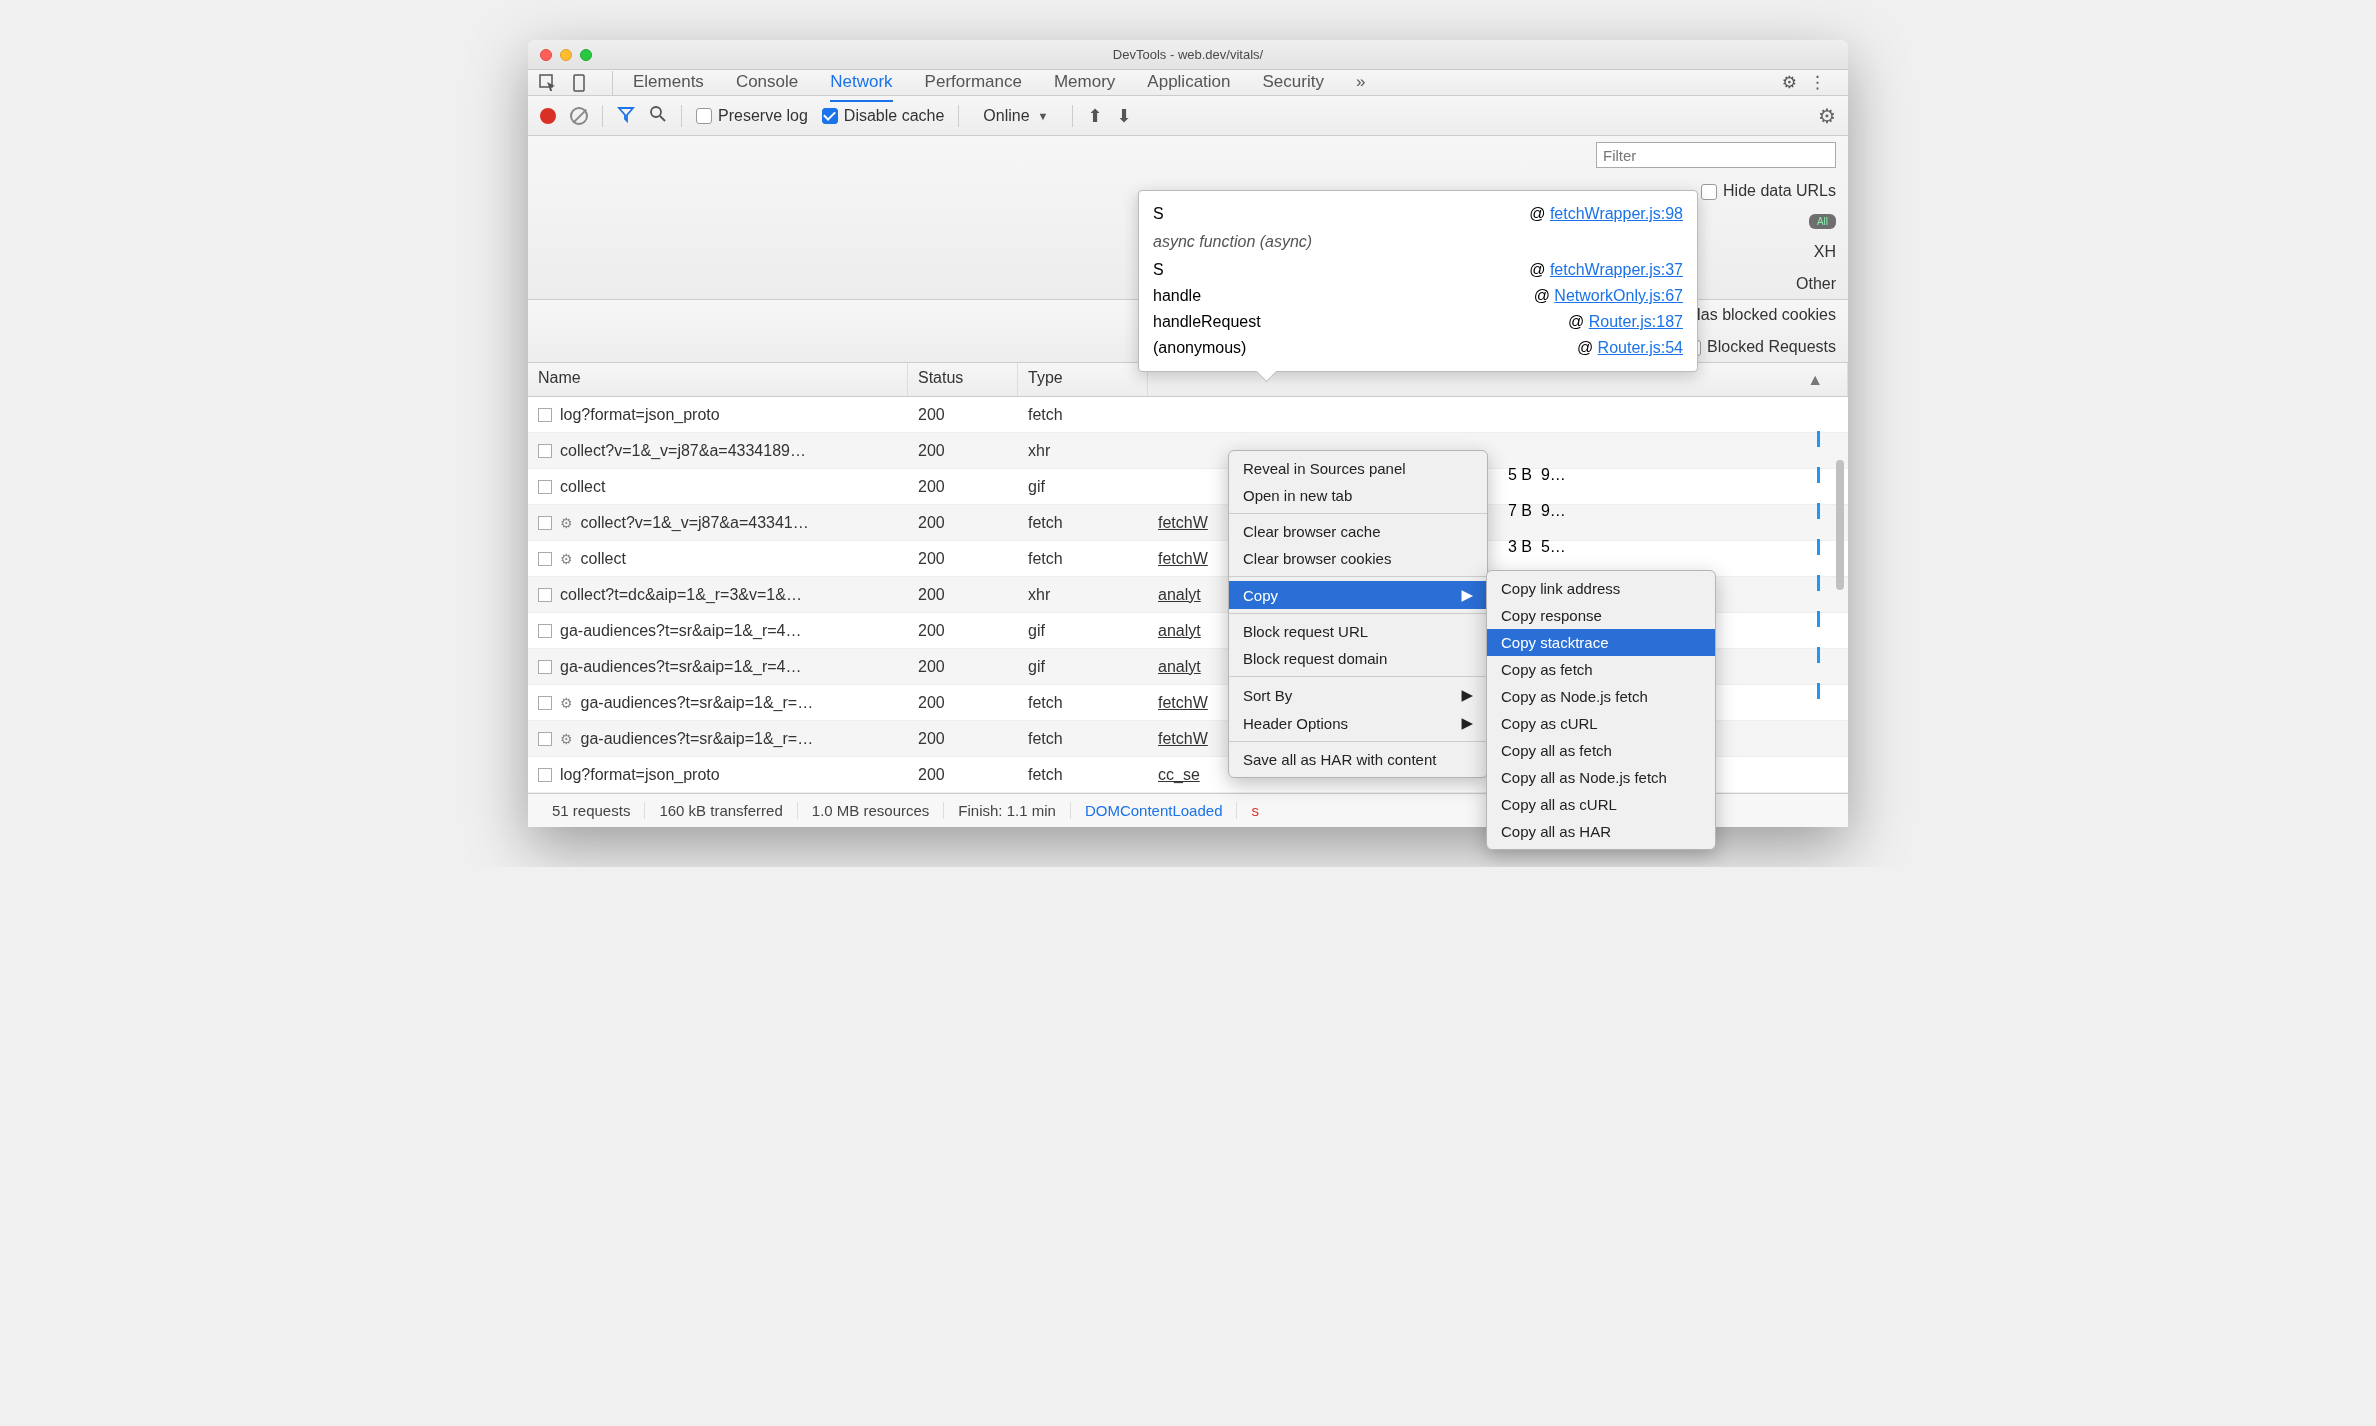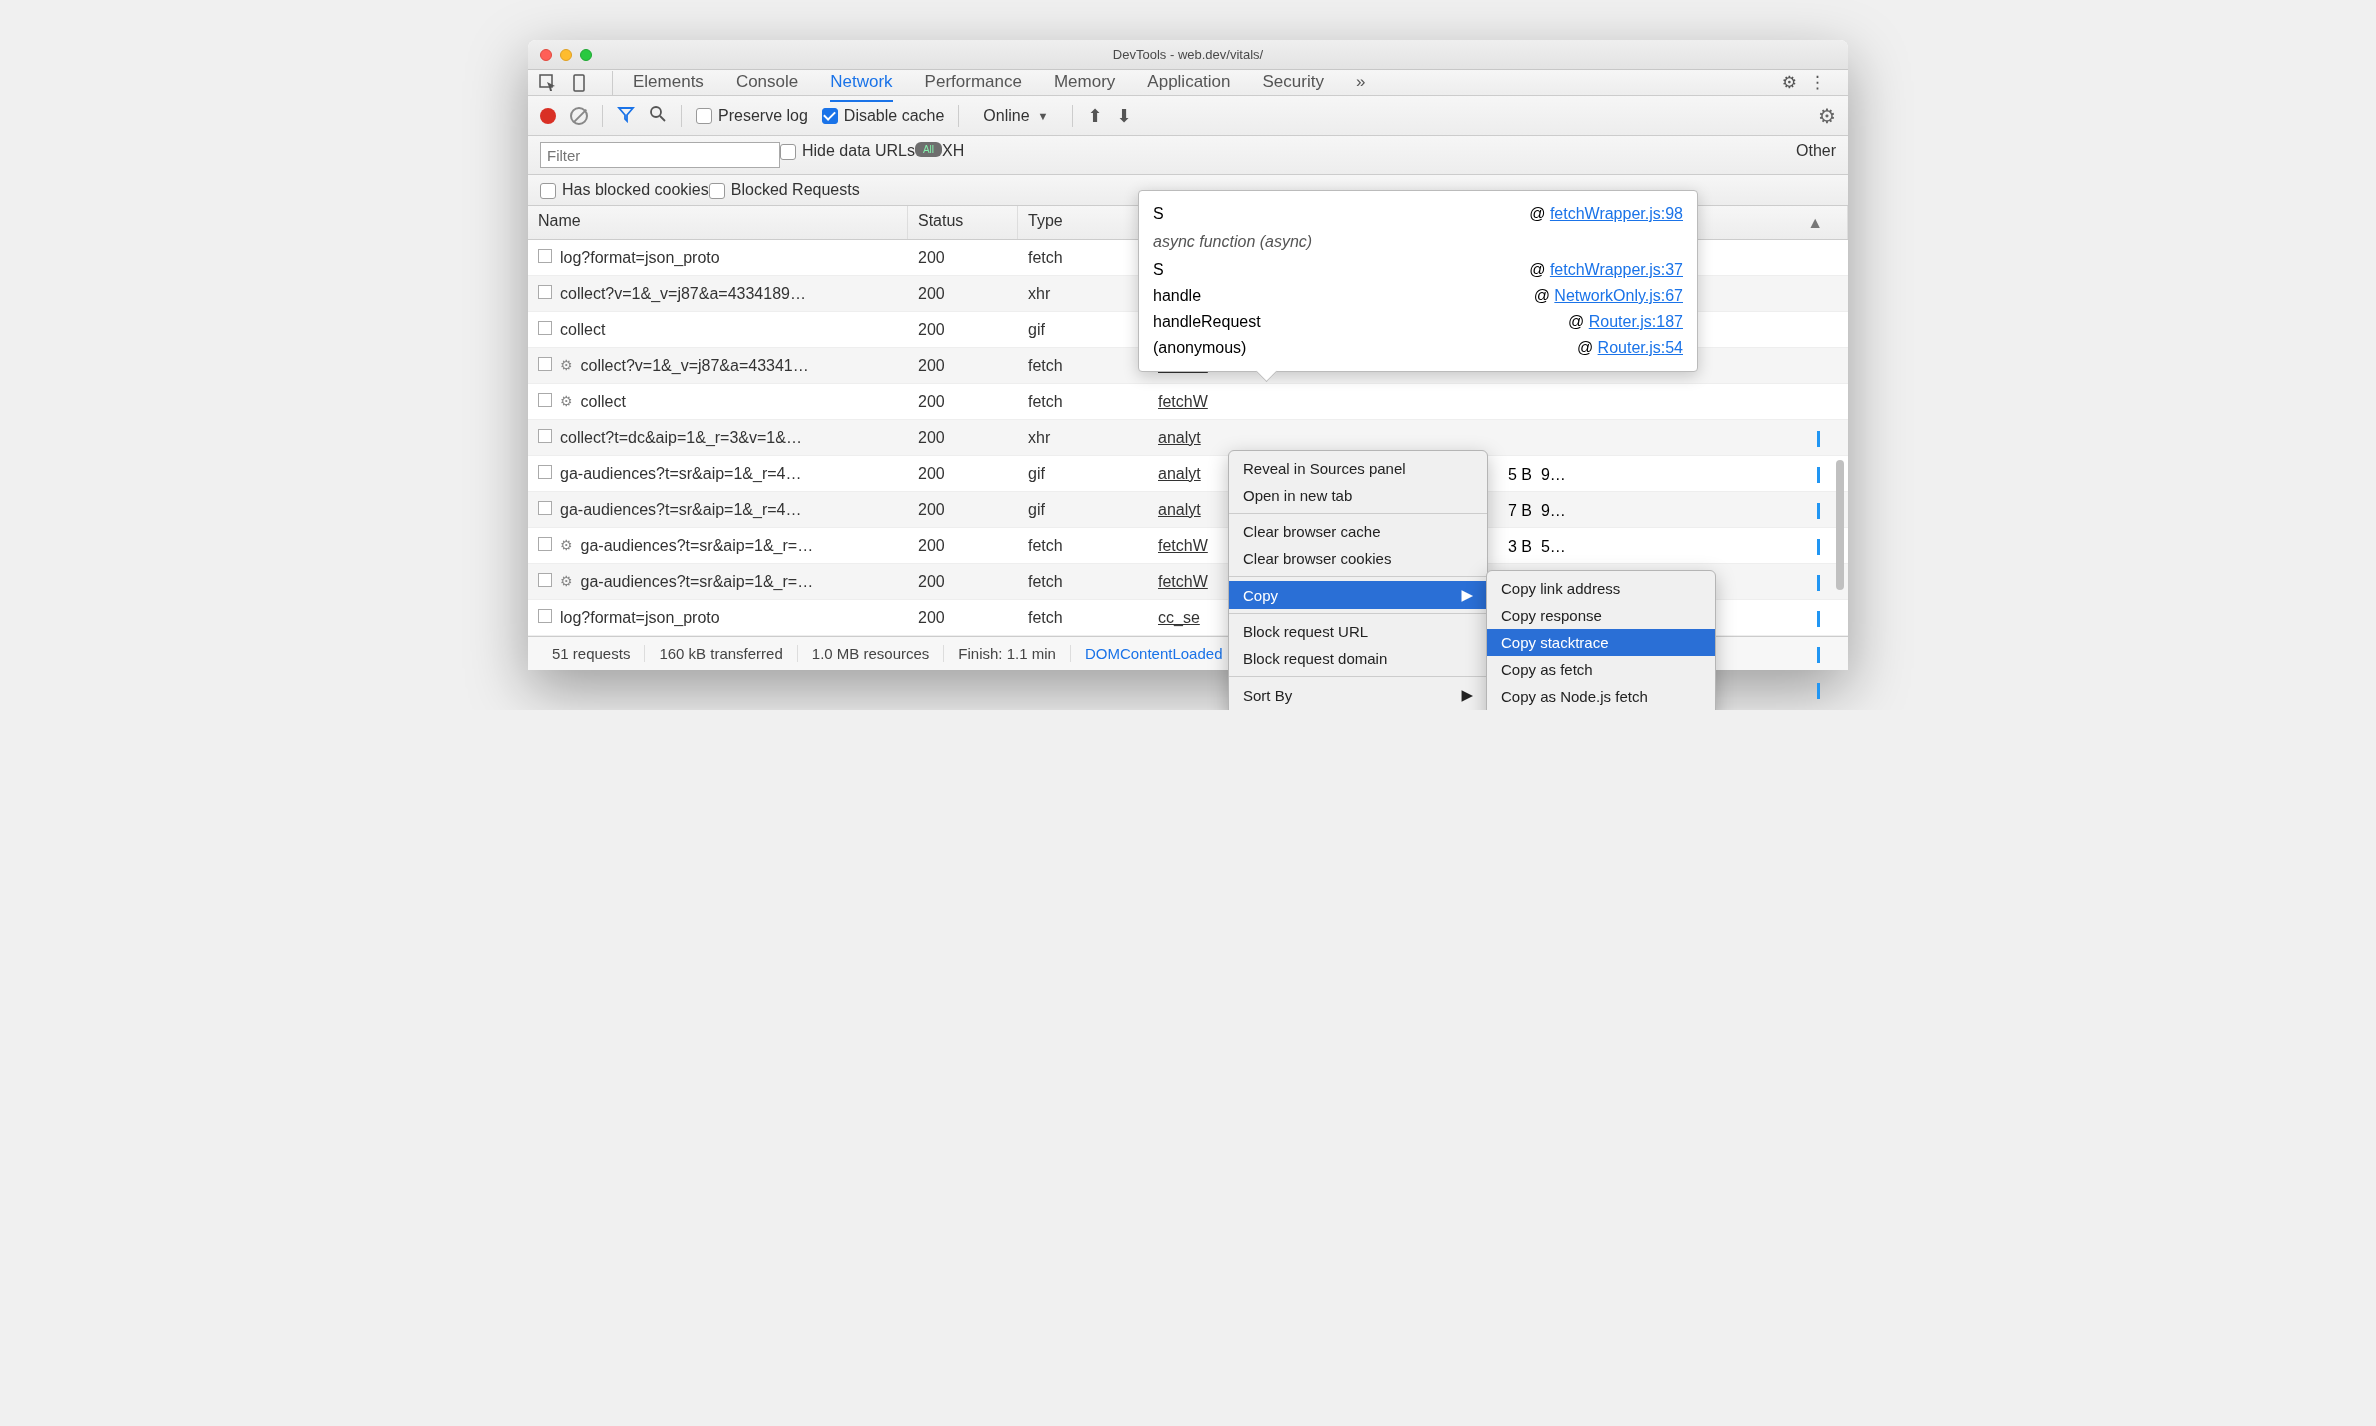--- a/index.html
+++ b/index.html
@@ -21,34 +21,34 @@
 .toolbar{height:40px;background:linear-gradient(#f6f6f6,#ededed);border-bottom:1px solid #ccc;display:flex;align-items:center;padding:0 12px;gap:14px;font-size:16px;color:#333;}
 .record{width:16px;height:16px;border-radius:50%;background:#d93025;}
 .noSign{width:18px;height:18px;border:2px solid #888;border-radius:50%;position:relative;}
 .noSign::after{content:"";position:absolute;width:2px;height:18px;background:#888;top:-2px;left:7px;transform:rotate(45deg);}
 .filterIcon svg{color:#1a73e8;}
 .divider2{width:1px;height:22px;background:#ccc;}
 .chk{width:16px;height:16px;border:1px solid #999;border-radius:3px;display:inline-block;vertical-align:middle;margin-right:6px;background:#fff;}
 .chk.on{background:#1a73e8;border-color:#1a73e8;position:relative;}
 .chk.on::after{content:"";position:absolute;left:3px;top:0px;width:5px;height:9px;border:solid #fff;border-width:0 2px 2px 0;transform:rotate(45deg);}
 .throttle{display:flex;align-items:center;gap:8px;padding:2px 10px;}
-.filterbar{background:linear-gradient(#f6f6f6,#ededed);border-bottom:1px solid #ccc;padding:6px 12px;display:flex;align-items:flex-start;font-size:16px;color:#333;flex-wrap:wrap;}
+.filterbar{background:linear-gradient(#f6f6f6,#ededed);border-bottom:1px solid #ccc;padding:6px 12px;display:flex;align-items:flex-end;gap:14px;font-size:16px;color:#333;flex-wrap:wrap;flex-direction:column;}
 .filterInput{width:240px;height:26px;border:1px solid #aaa;background:#fff;padding:0 6px;font-size:15px;}
 .pill{background:#6e6e6e;color:#86efac;padding:2px 8px;border-radius:6px;font-size:10px;}
 .colhead{height:34px;background:linear-gradient(#f6f6f6,#ededed);border-bottom:1px solid #ccc;display:flex;font-size:16px;color:#333;}
 .colhead>div{padding:6px 10px;border-right:1px solid #ddd;}
 .c-name{width:380px;}
 .c-status{width:110px;}
 .c-type{width:130px;}
 .c-rest{flex:1;position:relative;}
 .rows{}
 .row{height:36px;display:flex;align-items:center;border-bottom:1px solid #eee;font-size:16px;color:#333;}
 .row:nth-child(even){background:#f5f5f5;}
 .row .cell{padding:0 10px;white-space:nowrap;overflow:hidden;text-overflow:ellipsis;}
-.row .c-name{display:flex;align-items:flex-start;gap:8px;}
+.row .c-name{display:flex;align-items:center;gap:8px;}
 .sq{width:14px;height:14px;border:1px solid #aaa;background:#fff;flex:none;}
 .gear{color:#888;font-size:14px;flex:none;}
 .initiator{text-decoration:underline;color:#333;}
 .statusbar{height:34px;border-top:1px solid #ccc;background:#f7f7f7;display:flex;align-items:center;font-size:15px;color:#444;padding:0 10px;gap:0;}
 .statusbar>div{padding:0 14px;border-right:1px solid #ddd;}
 .statusbar .dom{color:#1a73e8;}
 .statusbar .load{color:#d93025;}
 .tooltip{position:absolute;background:#fff;border:1px solid #bbb;border-radius:4px;box-shadow:0 4px 16px rgba(0,0,0,0.2);padding:10px 14px;font-family:"SFMono-Regular",Menlo,Consolas,monospace;font-size:16px;top:150px;left:610px;width:560px;z-index:10;}
 .tooltip .trow{display:flex;justify-content:space-between;padding:4px 0;}
 .tooltip .loc{color:#1a73e8;text-decoration:underline;}

